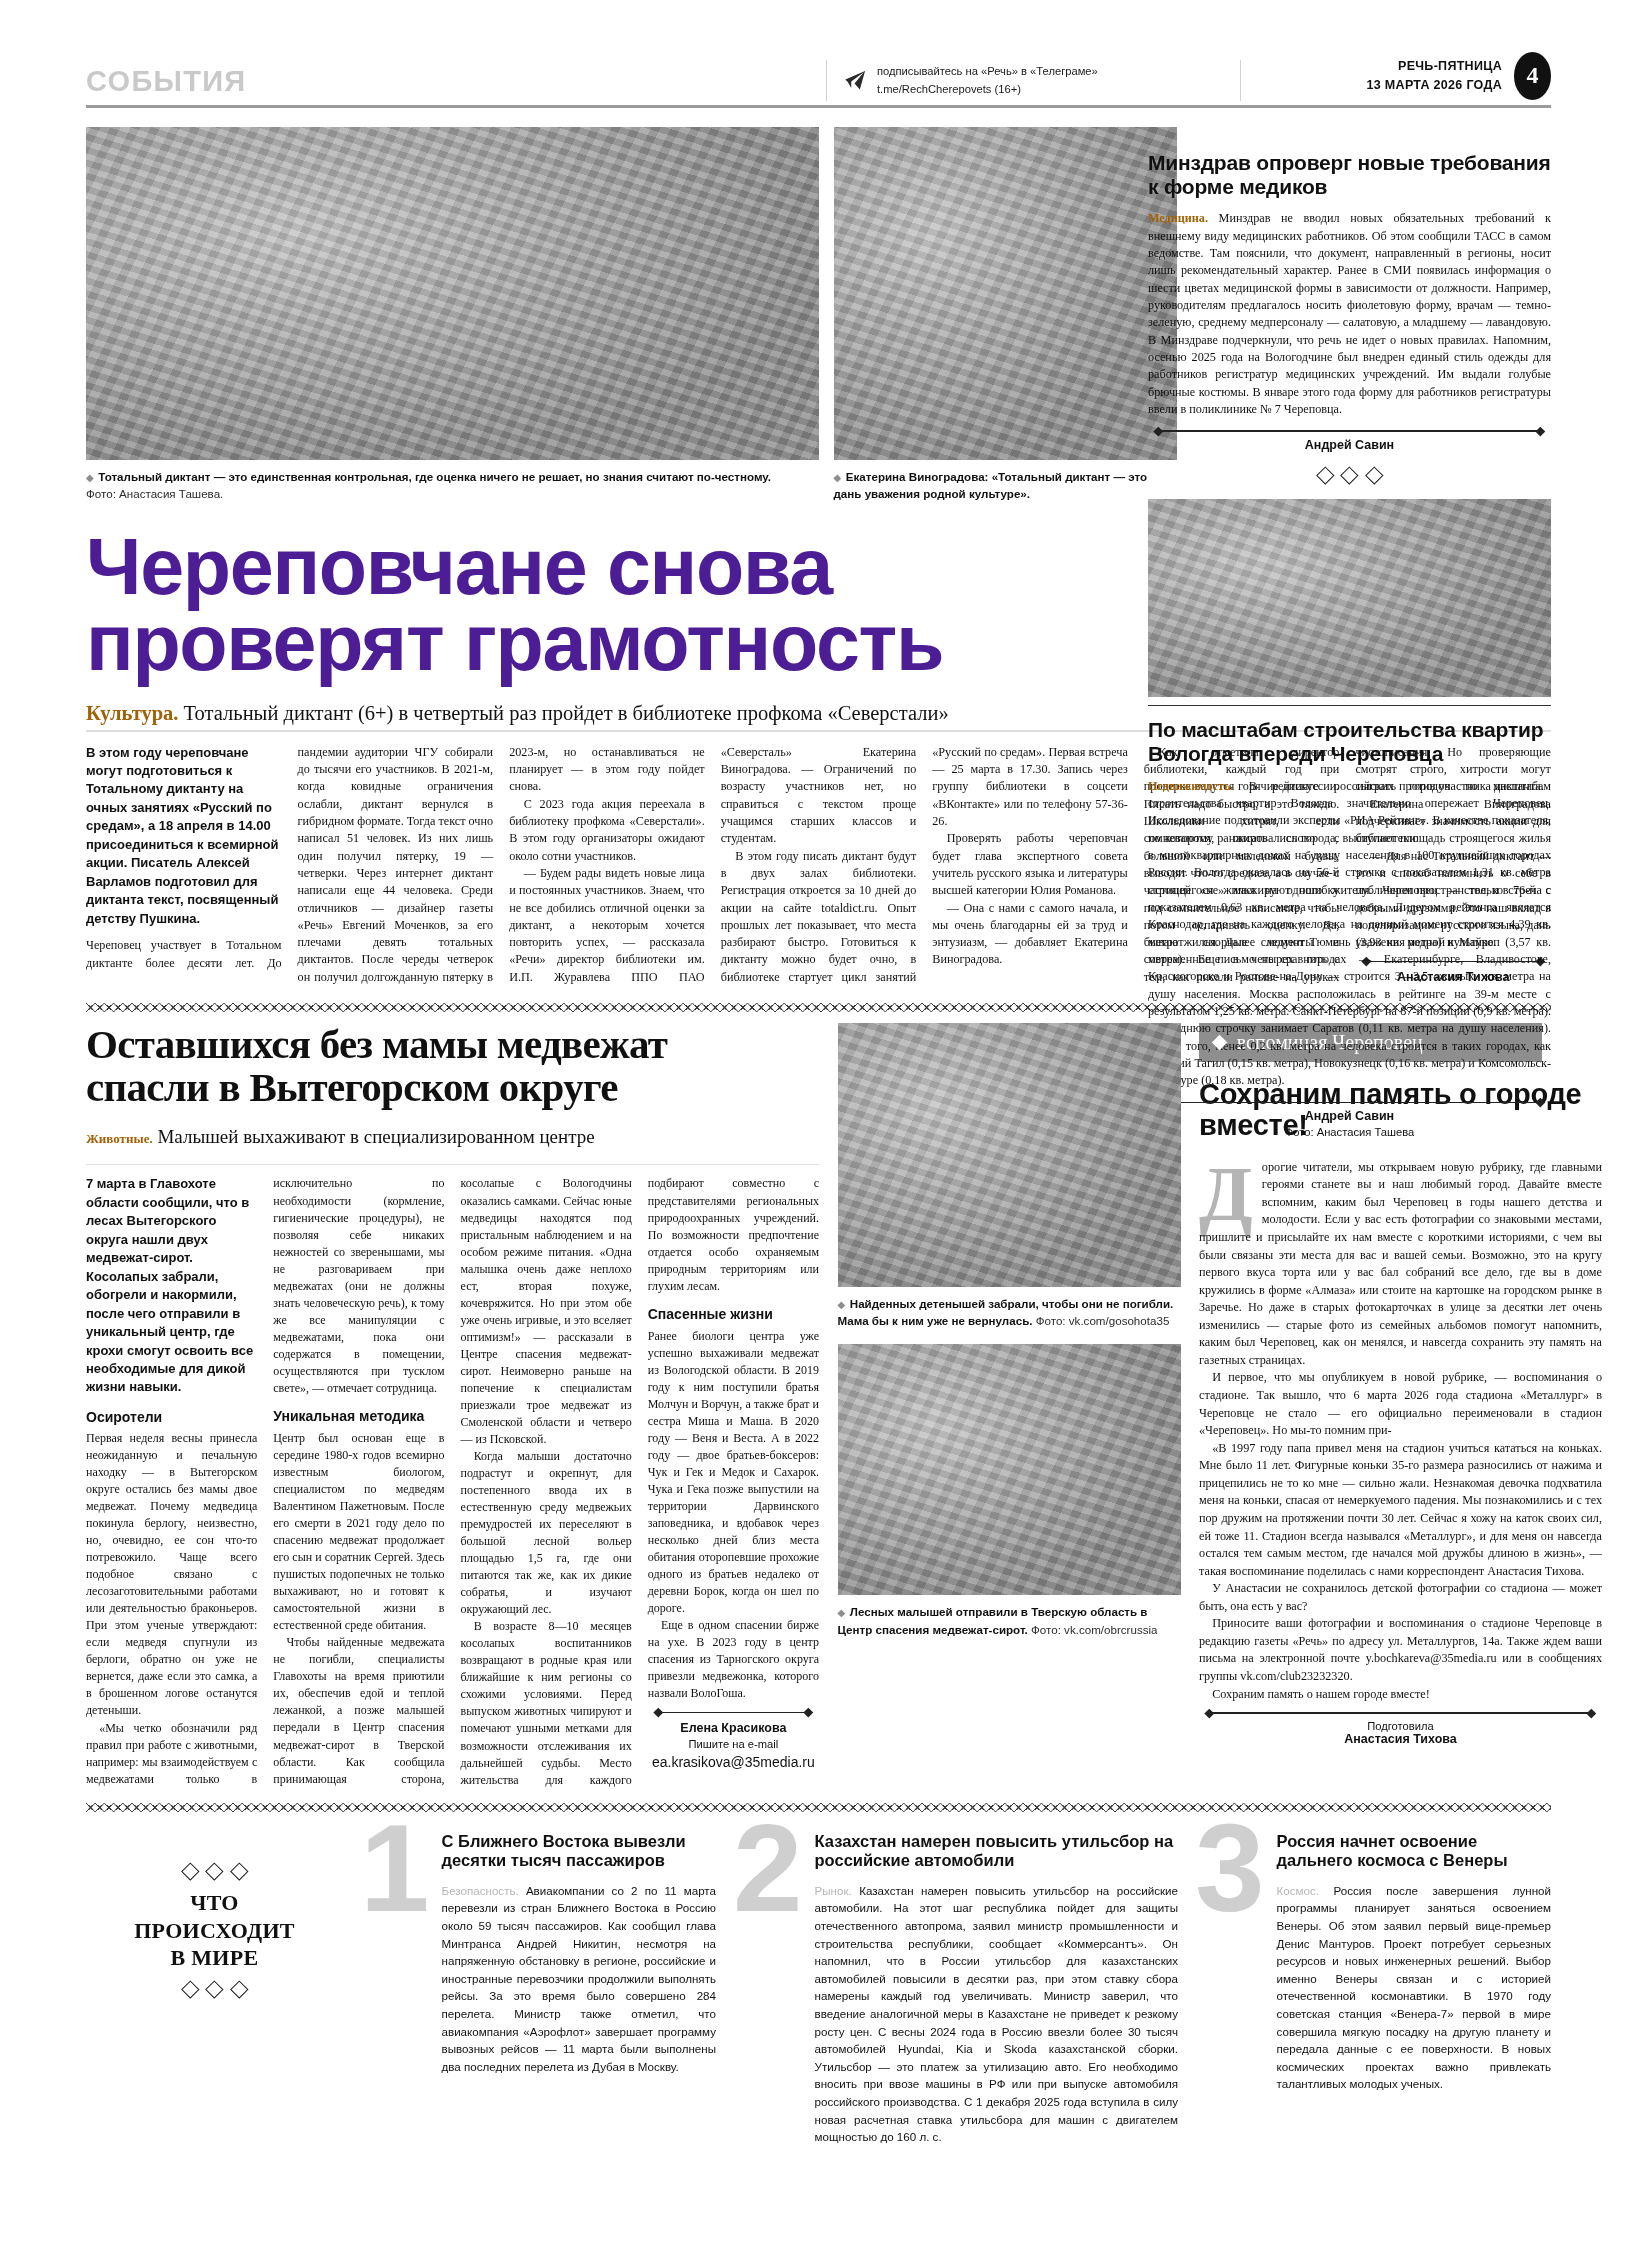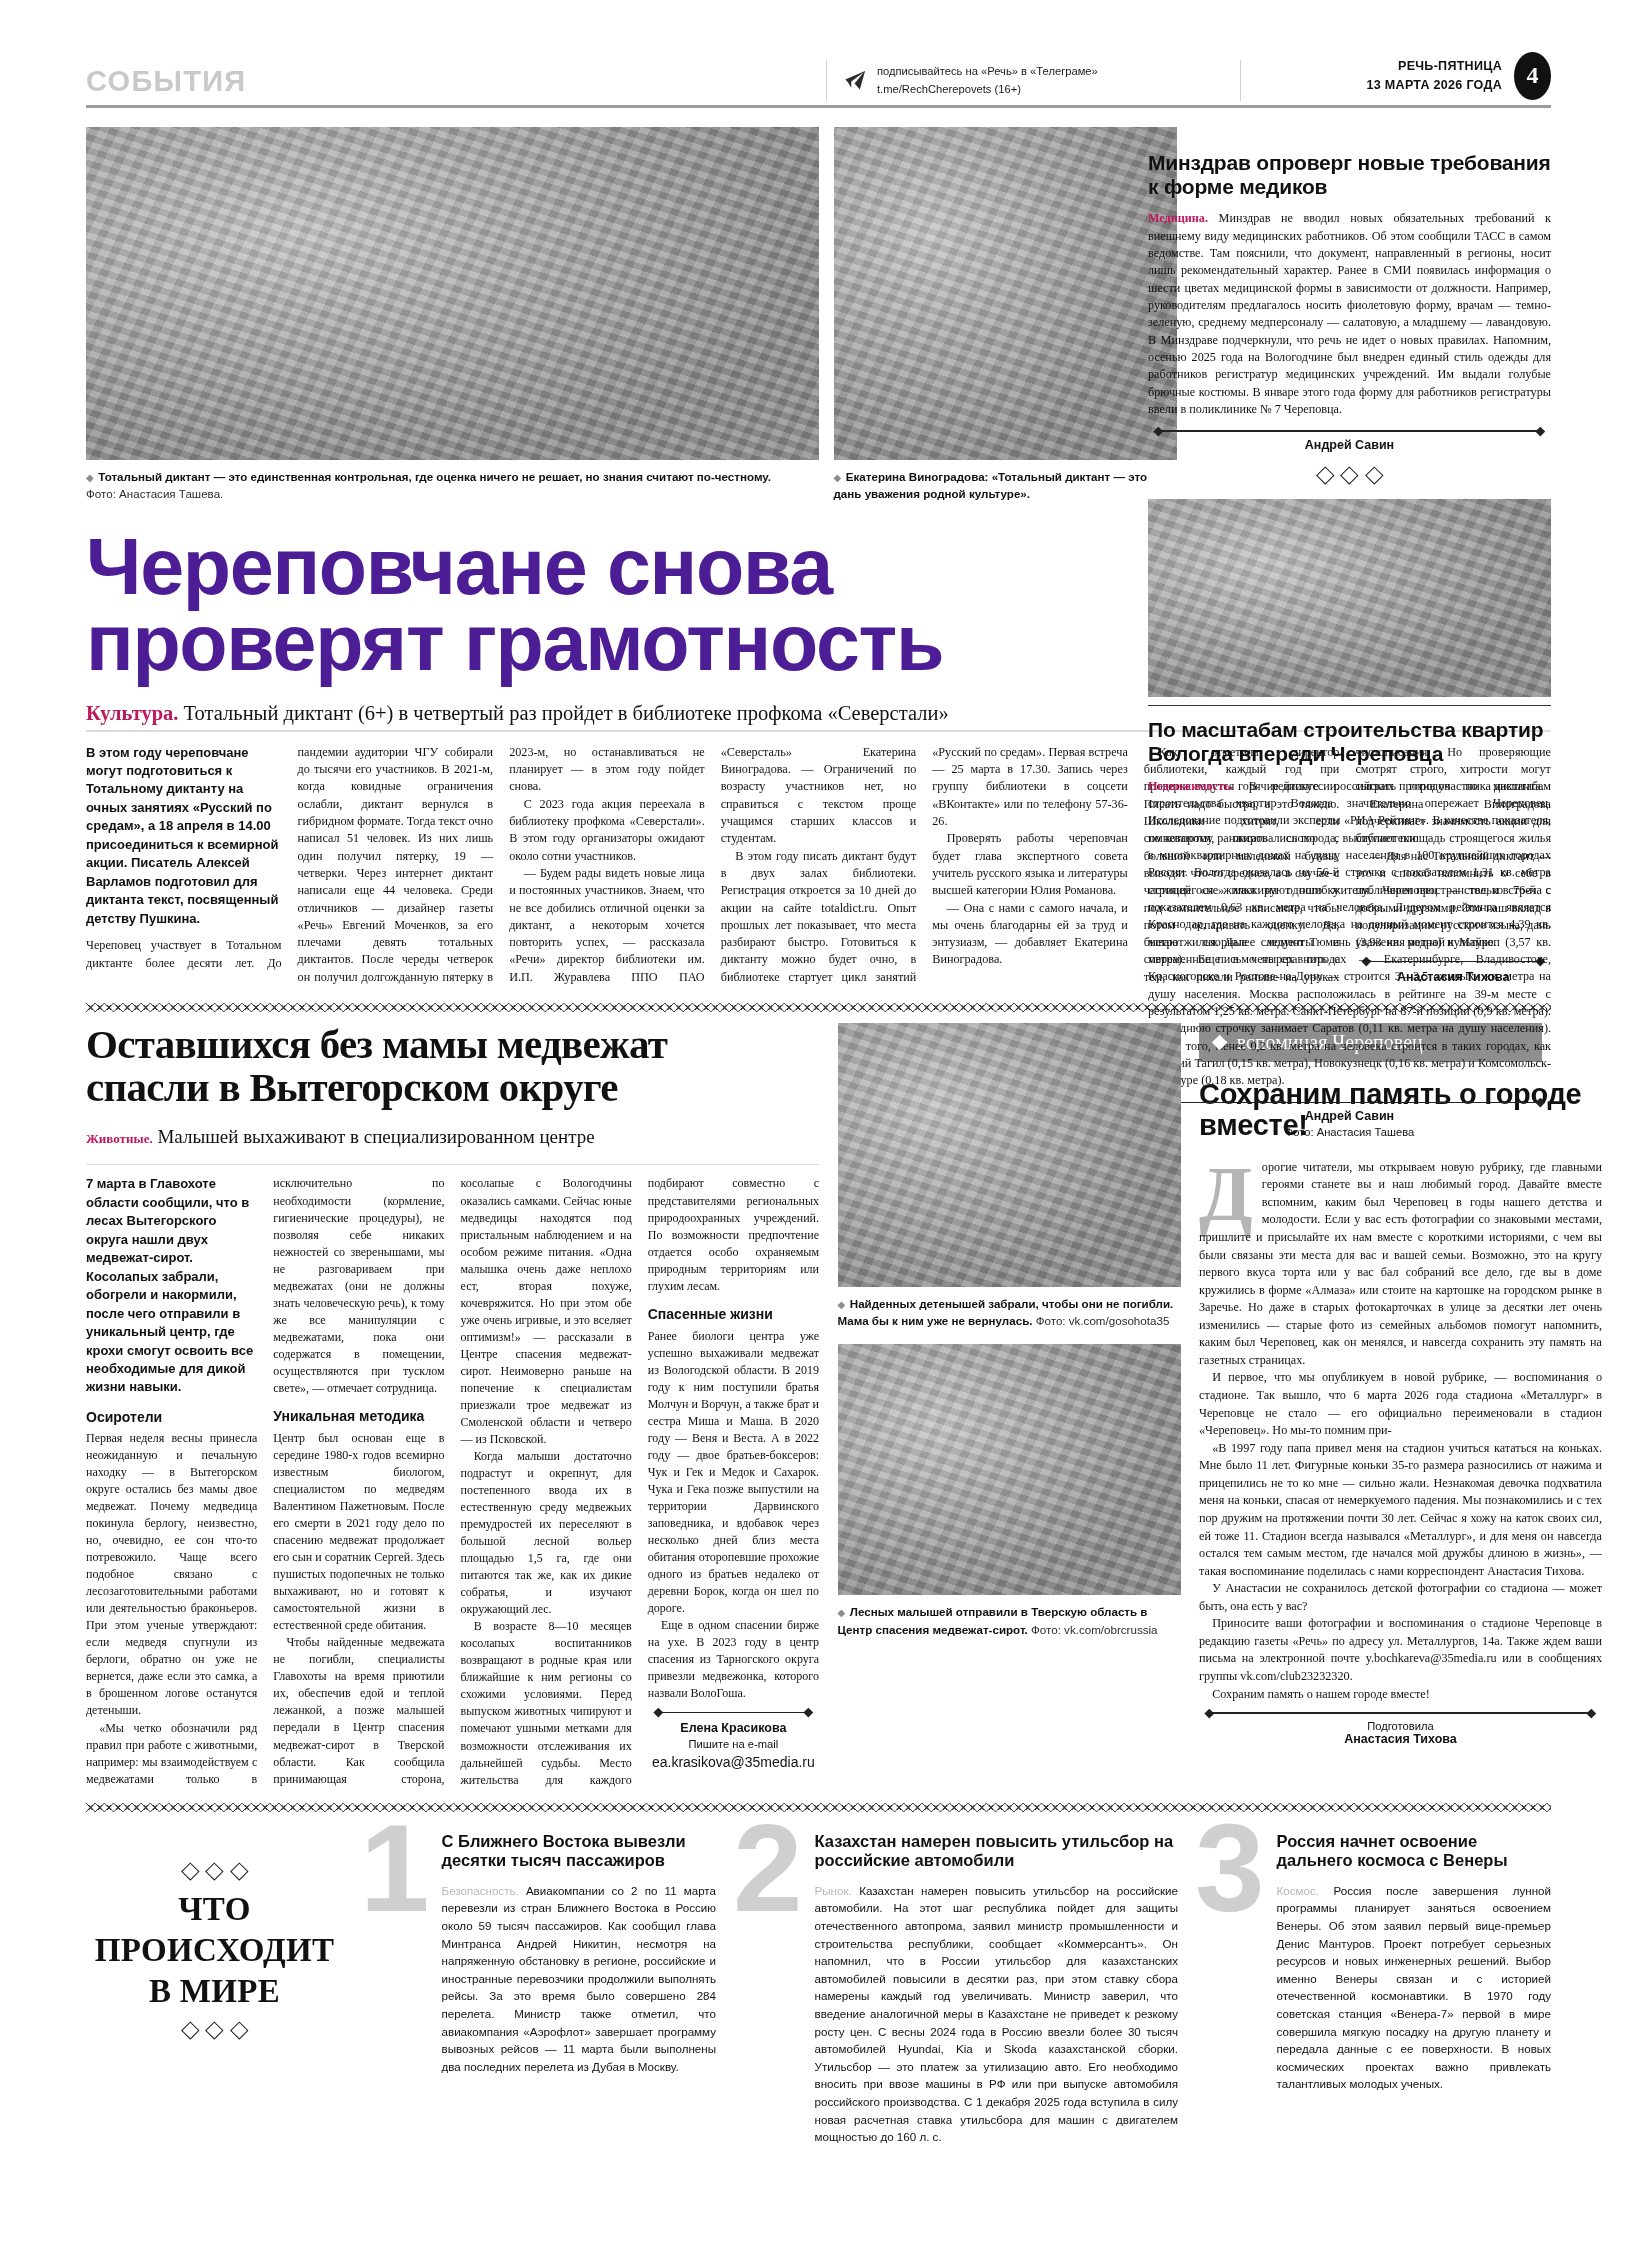--- a/index.html
+++ b/index.html
@@ -52,21 +52,21 @@
       repeating-linear-gradient(17deg, rgba(255,255,255,.20) 0 6px, rgba(0,0,0,.10) 6px 12.5px),
       repeating-linear-gradient(-64deg, rgba(0,0,0,.10) 0 8.6px, rgba(255,255,255,.14) 8.6px 18px),
       radial-gradient(ellipse at 28% 32%, rgba(255,255,255,.55), rgba(0,0,0,.30) 72%);
     mix-blend-mode:multiply;}
 
   .cap{font-family:"Liberation Sans", sans-serif;font-size:11.6px;line-height:1.5;color:#111;margin-top:8px;}
   .cap b{font-weight:bold;}
   .cap .dia{color:#8d8d8d;font-size:10px;margin-right:4.6px;}
   .cap .credit{font-weight:normal;color:#2c2c2c;}
 
-  .kicker{font-family:"Liberation Serif", serif;color:#be185d;font-weight:bold;}
+  .kicker{font-family:"Liberation Serif", serif;color:#a16207;font-weight:bold;}
 
   
   .lead-photos{display:flex;gap:14.5px;margin-top:18.5px;}
   .lead-left{flex:0 0 733px;}
   .lead-mid{flex:0 0 343px;}
   .ph-a{height:333px;}
   .ph-b{height:333px;}
 
   .bighead{
     font-family:"Liberation Sans", sans-serif;font-weight:bold;
@@ -128,21 +128,21 @@
   .memtag i{width:11.2px;height:11.2px;background:#fff;transform:rotate(45deg);display:block;}
   .memhead{font-family:"Liberation Sans", sans-serif;font-weight:bold;font-size:29px;line-height:1.08;margin:17px 0 17px;letter-spacing:-0.3px;}
   .memtext{font-size:12.2px;line-height:1.44;text-align:justify;hyphens:auto;margin:0;}
   .memtext p{margin:0;text-indent:13.2px;}
   .memtext p.first{text-indent:0;}
   .dropcap{float:left;font-family:"Liberation Serif", serif;font-weight:bold;font-size:78px;line-height:.80;color:#b5b5b5;margin:4px 9.2px 0 0;}
 
   
   .world{display:flex;gap:17px;margin-top:4px;align-items:flex-start;}
   .world-title{flex:0 0 257px;text-align:center;padding-top:30px;}
-  .world-title .wt{font-family:"Liberation Serif", serif;font-weight:bold;font-size:33px;line-height:1.24;letter-spacing:0.3px;}
+  .world-title .wt{font-family:"Liberation Serif", serif;font-weight:bold;font-size:22px;line-height:1.24;letter-spacing:0.3px;}
   .world-item{flex:1 1 0;display:flex;gap:12px;}
   .wnum{font-family:"Liberation Sans", sans-serif;font-weight:bold;font-size:125px;line-height:.72;color:#cfcfcf;flex:0 0 auto;}
   .wbody{flex:1 1 auto;}
   .wbody h3{font-family:"Liberation Sans", sans-serif;font-weight:bold;font-size:16.5px;line-height:1.14;margin:9.2px 0 12px;}
   .wbody p{font-family:"Liberation Sans", sans-serif;font-size:11.6px;line-height:1.52;text-align:justify;margin:0;hyphens:auto;}
   .wbody .kicker{font-family:"Liberation Sans", sans-serif;font-size:11.6px;color:#b7b7b7;font-weight:normal;}
   .w2{flex:1.25 1 0;}
 </style>
 </head>
 <body>

